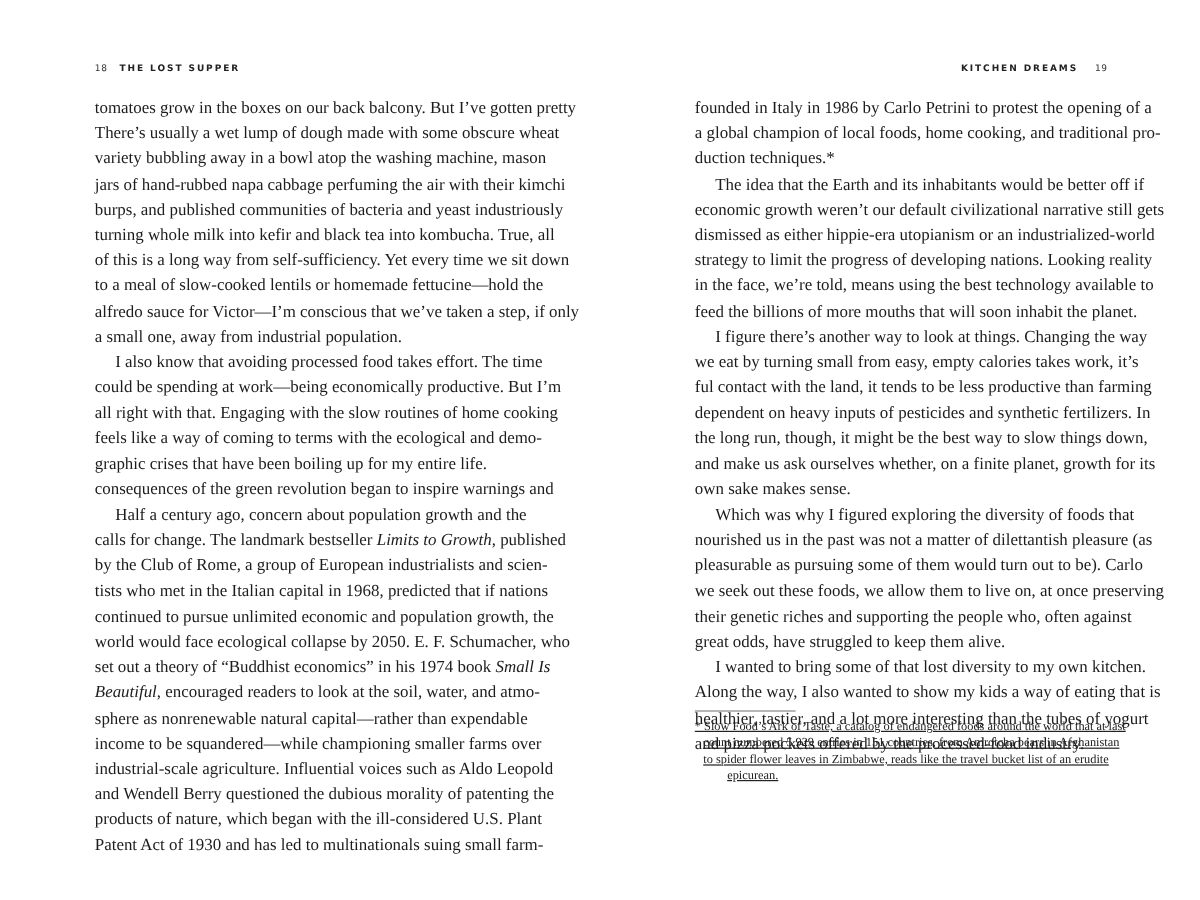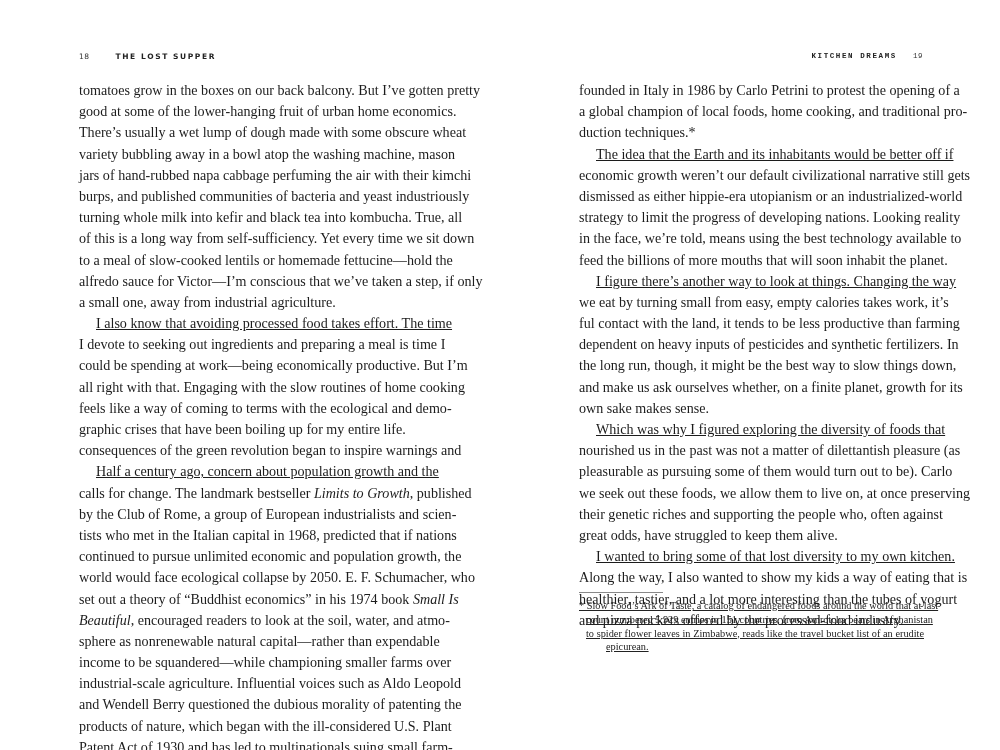--- a/index.html
+++ b/index.html
@@ -9,34 +9,34 @@
   .page-right { left: 500px; width: 500px; }
   .running-head {
     position: absolute; top: 52px;
     font-family: "DejaVu Sans", sans-serif;
     font-size: 7.5px; letter-spacing: 1.6px; color: #222;
     white-space: nowrap;
   }
   .running-head .folio { font-weight: normal; letter-spacing: 0.5px; color: #333; }
   .running-head .title { font-weight: bold; }
   .page-left .running-head { left: 79px; }
-  .page-left .running-head .folio { margin-right: 22px; }
-  .page-right .running-head { right: 77px; font-family: Liberation Mono, monospace; }
+  .page-left .running-head .folio { margin-right: 6px; }
+  .page-right .running-head { right: 77px; }
   .page-right .running-head .folio { margin-left: 10px; }
 
   .body-text {
     position: absolute; top: 80px;
     font-family: "Liberation Serif", "DejaVu Serif", serif;
     font-size: 14.1px; line-height: 21.2px; color: #1c1c1c;
   }
   .page-left .body-text { left: 79px; width: 345px; }
   .page-right .body-text { left: 79px; width: 345px; }
   .line { display: block; white-space: nowrap; text-align: justify; text-align-last: justify; height: 21.2px; }
   .line.last { text-align-last: left; }
-  .line.indent { padding-left: 17px; text-decoration: underline; }
+  .line.indent { padding-left: 17px; }
   .line em { font-style: italic; }
 
   .footnote-rule {
     position: absolute; left: 79px; top: 592px; width: 84px; height: 0;
     border-top: 0.8px solid #888;
   }
   .footnote {
     position: absolute; left: 79px; top: 599px; width: 345px;
     font-family: "Liberation Serif", "DejaVu Serif", serif;
     font-size: 10.3px; line-height: 13.8px; color: #222; text-decoration: underline;
@@ -48,32 +48,30 @@
 </head>
 <body>
 
 <div class="page page-left">
   <div class="running-head">
     <span class="folio">18</span>
     <span class="title">THE LOST SUPPER</span>
   </div>
   <div class="body-text">
     <span class="line">tomatoes grow in the boxes on our back balcony. But I’ve gotten pretty</span>
-    <span class="line">good at some of the lower-hanging fruit of urban home economics.</span>
     <span class="line">There’s usually a wet lump of dough made with some obscure wheat</span>
     <span class="line">variety bubbling away in a bowl atop the washing machine, mason</span>
     <span class="line">jars of hand-rubbed napa cabbage perfuming the air with their kimchi</span>
     <span class="line">burps, and published communities of bacteria and yeast industriously</span>
     <span class="line">turning whole milk into kefir and black tea into kombucha. True, all</span>
     <span class="line">of this is a long way from self-sufficiency. Yet every time we sit down</span>
     <span class="line">to a meal of slow-cooked lentils or homemade fettucine—hold the</span>
     <span class="line">alfredo sauce for Victor—I’m conscious that we’ve taken a step, if only</span>
-    <span class="line last">a small one, away from industrial agriculture.</span>
+    <span class="line last">a small one, away from industrial population.</span>
     <span class="line indent">I also know that avoiding processed food takes effort. The time</span>
-    <span class="line">I devote to seeking out ingredients and preparing a meal is time I</span>
     <span class="line">could be spending at work—being economically productive. But I’m</span>
     <span class="line">all right with that. Engaging with the slow routines of home cooking</span>
     <span class="line">feels like a way of coming to terms with the ecological and demo-</span>
     <span class="line last">graphic crises that have been boiling up for my entire life.</span>
     <span class="line">consequences of the green revolution began to inspire warnings and</span>
     <span class="line indent">Half a century ago, concern about population growth and the</span>
     <span class="line"><span>calls for change. The landmark bestseller </span><em>Limits to Growth</em><span>, published</span></span>
     <span class="line">by the Club of Rome, a group of European industrialists and scien-</span>
     <span class="line">tists who met in the Italian capital in 1968, predicted that if nations</span>
     <span class="line">continued to pursue unlimited economic and population growth, the</span>

